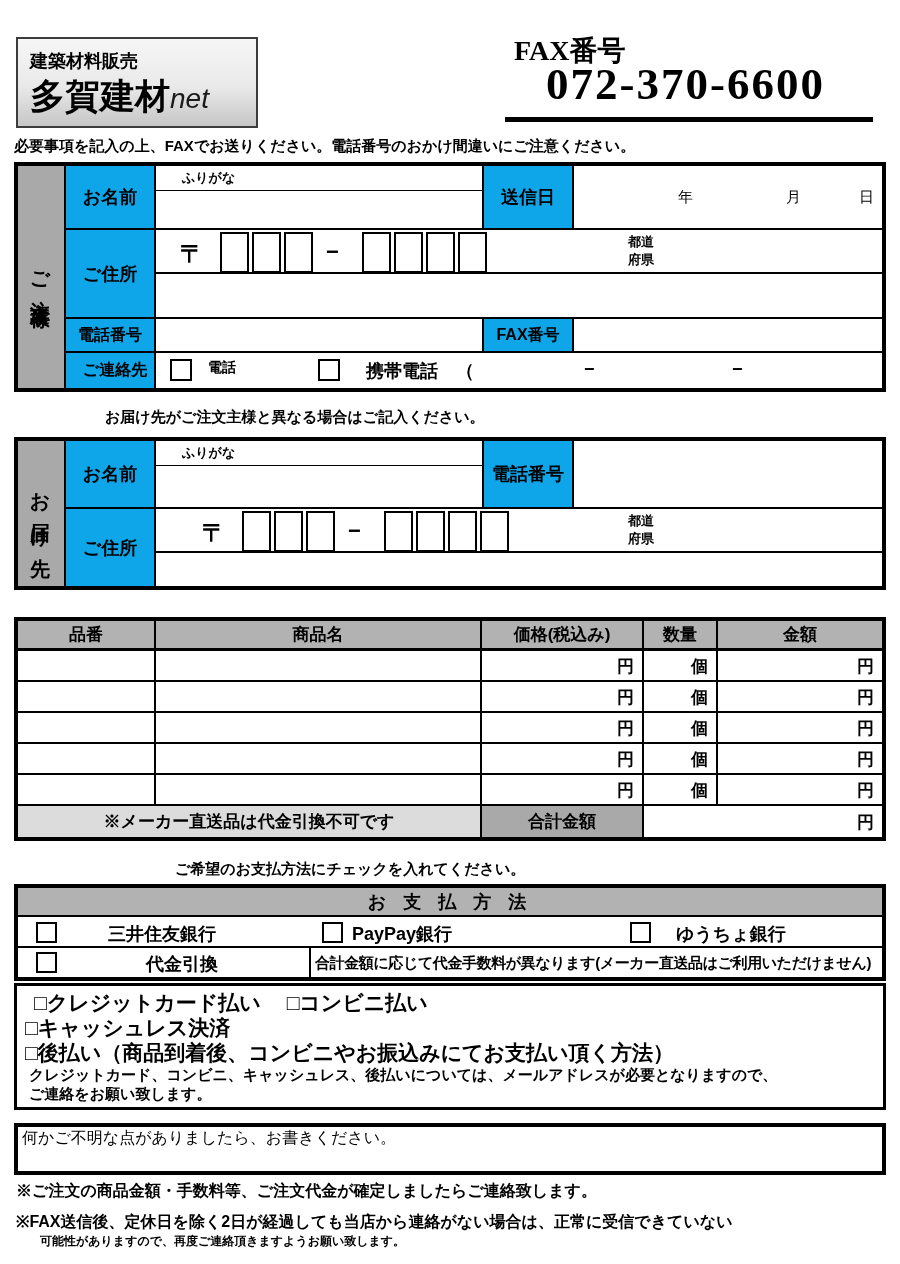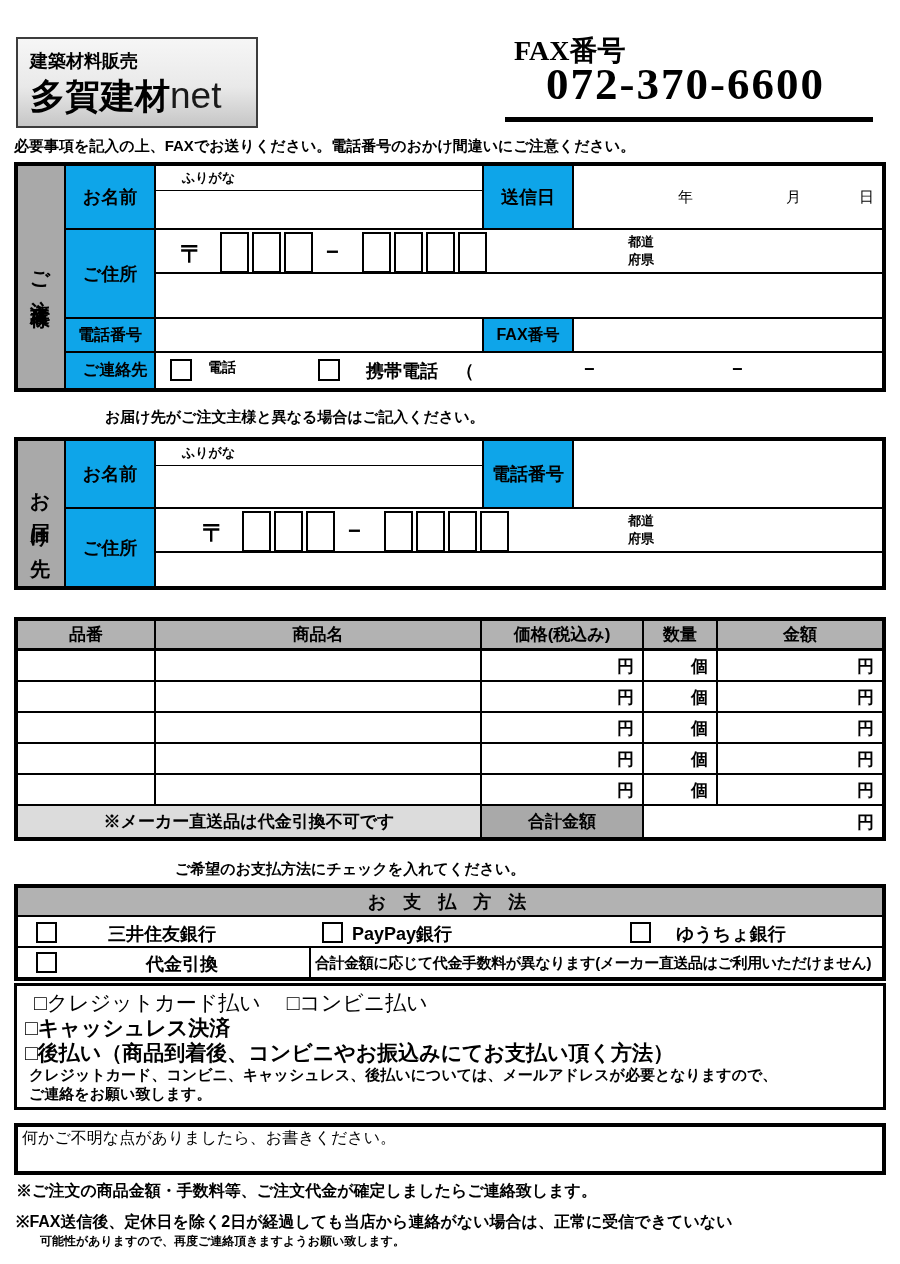--- a/index.html
+++ b/index.html
@@ -26,21 +26,21 @@
 </style>
 </head>
 <body>
 
 <div class="page">
 
   <div class="t" style="left:16px; top:30px; width:242px; height:91px; border:2px solid #3c3c3c;
               background:linear-gradient(#f6f6f6, #e9e9e9 55%, #c6c6c6);margin-top:7px;">
     <div class="t" style="left:12px; top:10px; font-size:18px; font-weight:bold;">建築材料販売</div>
     <div class="t" style="left:12px; top:34px; white-space:nowrap;">
-      <span style="font-size:35px; font-weight:bold;">多賀建材</span><span style="font-size:37px; color:#1a1a1a;">net</span>
+      <span style="font-size:35px; font-weight:bold;">多賀建材</span><span style="font-size:28px; color:#1a1a1a;font-style:italic;">net</span>
     </div>
   </div>
 
 
   <div class="t serif" style="left:514px; top:32px; font-size:28px; font-weight:bold;">FAX番号</div>
   <div class="t serif" style="left:546px; top:58px; font-size:45px; font-weight:bold; letter-spacing:2px;">072-370-6600</div>
   <div class="t" style="left:505px; top:117px; width:368px; height:5px; background:#000;"></div>
 
   <div class="t" style="left:14px; top:137px; font-size:15px; font-weight:bold;">必要事項を記入の上、FAXでお送りください。電話番号のおかけ間違いにご注意ください。</div>
 
@@ -226,21 +226,21 @@
     <div class="t" style="left:0; top:60px; width:864px; height:29px;">
       <span class="cbx" style="left:18px; top:4px; width:21px; height:21px;"></span>
       <span class="t bold" style="left:128px; top:4px; font-size:18px;">代金引換</span>
       <div class="t" style="left:291px; top:0; width:573px; height:29px; border-left:2px solid #000;">
         <span class="t bold" style="left:4px; top:6px; font-size:15px; white-space:nowrap; letter-spacing:-0.4px;">合計金額に応じて代金手数料が異なります(メーカー直送品はご利用いただけません)</span>
       </div>
     </div>
   </div>
 
   <div class="t serif" style="left:14px; top:983px; width:872px; height:127px; border:3px solid #000;">
-    <div class="t" style="left:8px; top:3px; font-size:21px; font-weight:normal; white-space:nowrap;padding-left:9px;">
+    <div class="t" style="left:8px; top:3px; font-size:21px; font-weight:bold; white-space:nowrap;padding-left:9px;">
       <span class="sq">□</span><span>クレジットカード払い</span><span style="display:inline-block; width:26px;"></span><span class="sq">□</span><span>コンビニ払い</span>
     </div>
     <div class="t" style="left:8px; top:28px; font-size:21px; font-weight:bold; white-space:nowrap;">
       <span class="sq">□</span><span>キャッシュレス決済</span>
     </div>
     <div class="t" style="left:8px; top:53px; font-size:21px; font-weight:bold; white-space:nowrap;">
       <span class="sq">□</span><span>後払い（商品到着後、コンビニやお振込みにてお支払い頂く方法）</span>
     </div>
     <div class="t" style="left:12px; top:80px; font-size:15px; font-weight:bold; white-space:nowrap;">クレジットカード、コンビニ、キャッシュレス、後払いについては、メールアドレスが必要となりますので、</div>
     <div class="t" style="left:12px; top:99px; font-size:15px; font-weight:bold;">ご連絡をお願い致します。</div>

